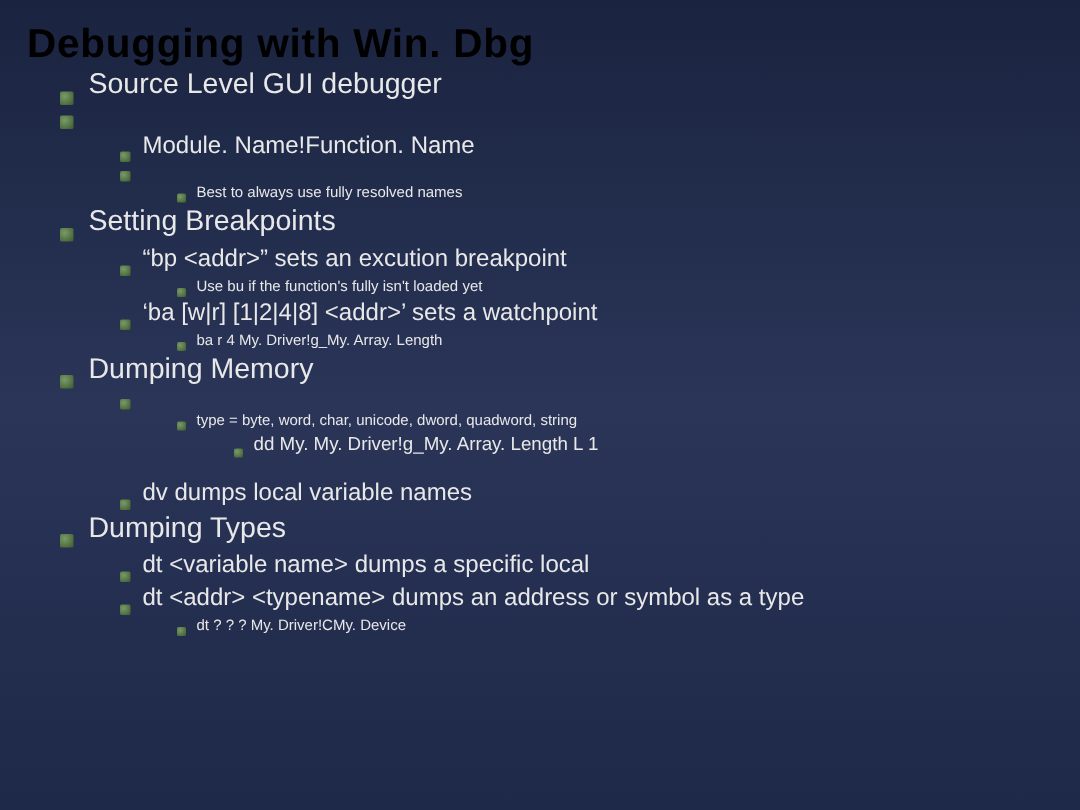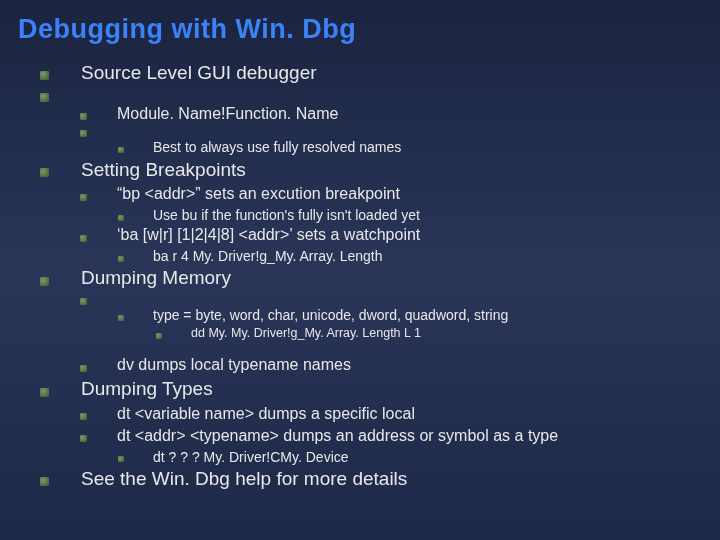--- a/index.html
+++ b/index.html
@@ -8,29 +8,27 @@
     height: 540px;
     background: linear-gradient(to bottom, #1a2440 0%, #2a3558 50%, #1e2848 100%);
     font-family: Arial, Helvetica, sans-serif;
     color: #e8e8e8;
     overflow: hidden;
     padding: 14px 18px;
   }
   .title {
     font-size: 27px;
     font-weight: bold;
-    color: #3b82f6;
-    margin-bottom: 16px;
+    color: #000000;
     letter-spacing: 0.5px;
   }
   .bullet-row {
     display: flex;
-    align-items: center;
+    align-items: flex-end;
     line-height: 1.3;
-    gap: 22px;
   }
   .bullet {
     display: inline-block;
     width: 9px;
     height: 9px;
     min-width: 9px;
     margin-right: 10px;
     margin-top: 5px;
     background: radial-gradient(circle at 35% 35%, #7a9a6a, #3a5a2a);
     border-radius: 1px;
@@ -44,21 +42,21 @@
   }
   .bullet.tiny {
     width: 6px;
     height: 6px;
     min-width: 6px;
     margin-top: 5px;
     margin-right: 7px;
   }
   .lvl1 { font-size: 19px; margin-left: 22px; margin-bottom: 2px; }
   .lvl2 { font-size: 16px; margin-left: 62px; margin-bottom: 1px; }
-  .lvl3 { font-size: 14px; margin-left: 100px; margin-bottom: 1px; }
+  .lvl3 { font-size: 10px; margin-left: 100px; margin-bottom: 1px; }
   .lvl4 { font-size: 12.5px; margin-left: 138px; margin-bottom: 14px; }
 </style>
 </head>
 <body>
 
 <div class="title">Debugging with Win. Dbg</div>
 <div id="content">
     <div class="bullet-row lvl1">
       <span class="bullet"></span>
       <span>Source Level GUI debugger</span>
@@ -107,35 +105,31 @@
     <div class="bullet-row lvl3">
       <span class="bullet tiny"></span>
       <span>type = byte, word, char, unicode, dword, quadword, string</span>
     </div>
     <div class="bullet-row lvl4">
       <span class="bullet tiny"></span>
       <span>dd My. My. Driver!g_My. Array. Length L 1</span>
     </div>
     <div class="bullet-row lvl2">
       <span class="bullet small"></span>
-      <span>dv dumps local typename names</span>
+      <span>dv dumps local variable names</span>
     </div>
     <div class="bullet-row lvl1">
       <span class="bullet"></span>
       <span>Dumping Types</span>
     </div>
     <div class="bullet-row lvl2">
       <span class="bullet small"></span>
       <span>dt &lt;variable name&gt; dumps a specific local</span>
     </div>
     <div class="bullet-row lvl2">
       <span class="bullet small"></span>
       <span>dt &lt;addr&gt; &lt;typename&gt; dumps an address or symbol as a type</span>
     </div>
     <div class="bullet-row lvl3">
       <span class="bullet tiny"></span>
       <span>dt ? ? ? My. Driver!CMy. Device</span>
     </div>
-    <div class="bullet-row lvl1">
-      <span class="bullet"></span>
-      <span>See the Win. Dbg help for more details</span>
-    </div>
   </div>
 
 </body></html>

